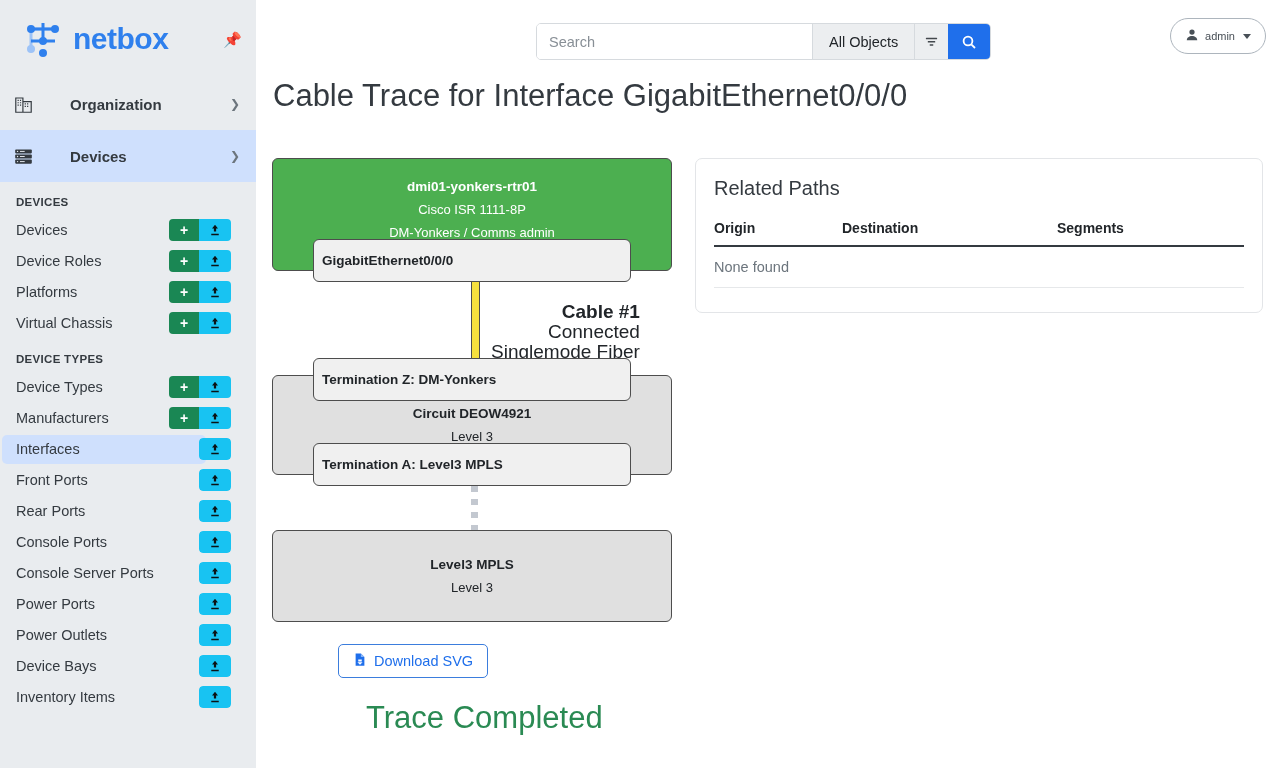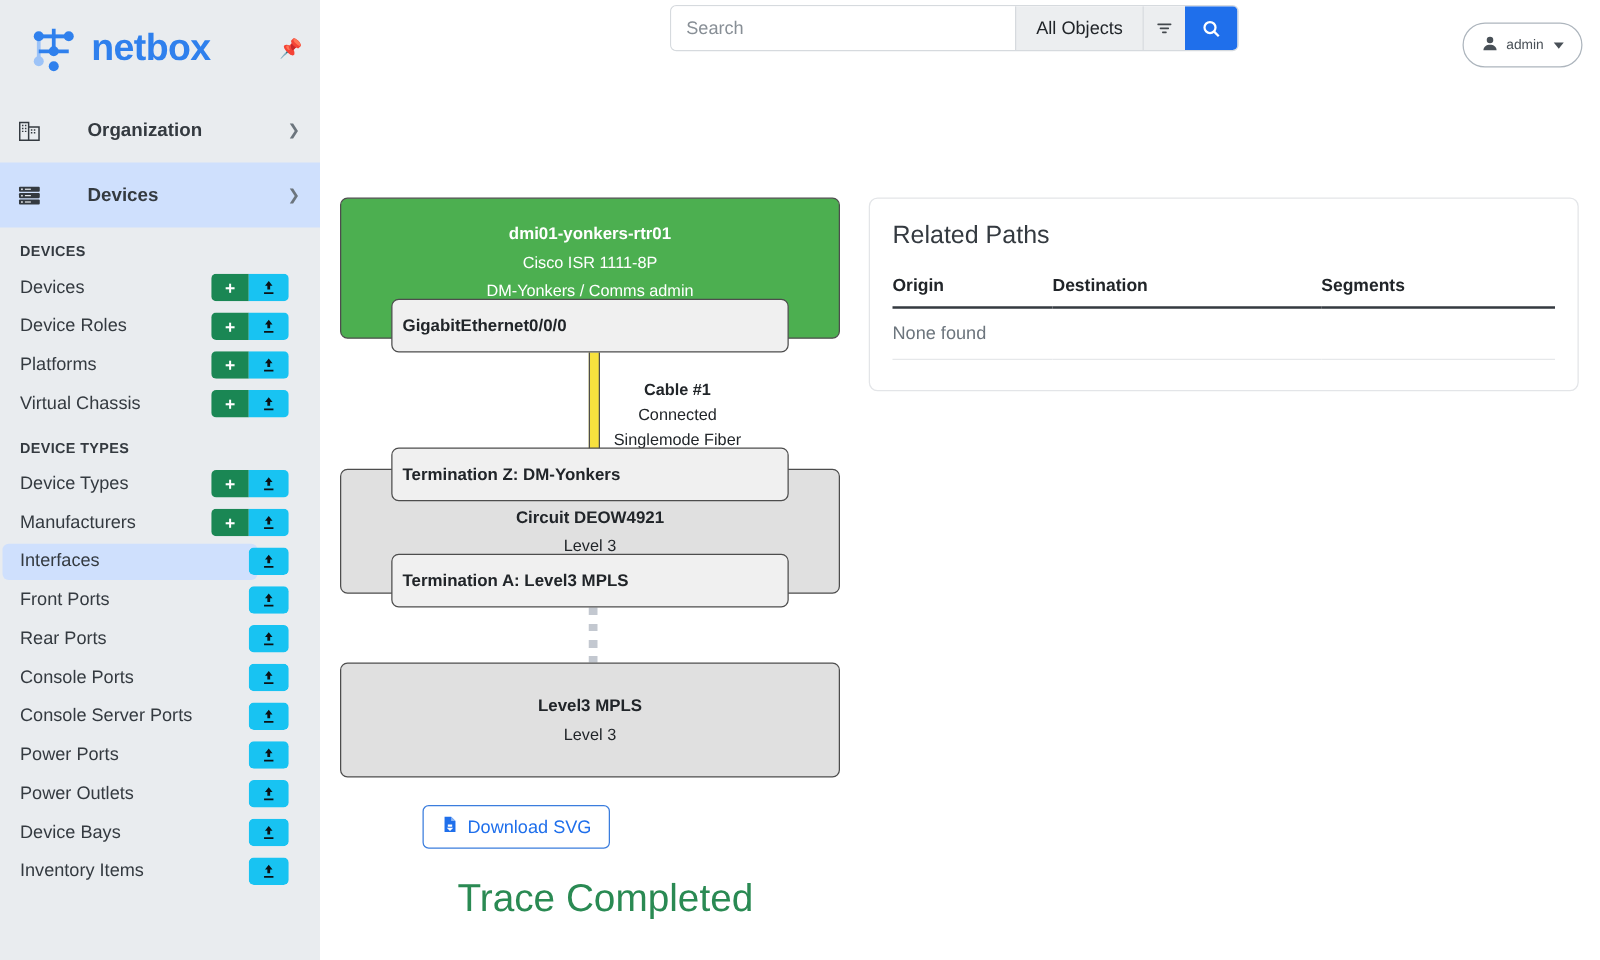--- a/index.html
+++ b/index.html
@@ -76,21 +76,21 @@
   }
   .btn-import svg { width: 12px; height: 12px; }
 
   
   #topbar {
     position: absolute; left: 256px; top: 0;
     width: 1024px; height: 70px;
     background: #fff;
   }
   .search-wrap {
-    position: absolute; left: 280px; top: 4px;
+    position: absolute; left: 280px; top: 23px;
     display: flex; height: 37px;
     border: 1px solid #d6dade; border-radius: 5px; overflow: hidden;
     background: #fff;
   }
   .search-input {
     width: 275px; border: none; outline: none;
     padding: 0 12px; font-size: 14.5px;
     font-family: "Liberation Sans", sans-serif; color: #212529;
     background: #fff;
   }
@@ -157,21 +157,21 @@
     height: 108px;
   }
   .cable-line {
     position: absolute; left: 199px; top: 0;
     width: 9px; height: 108px;
     background: #f7e13e;
     border-left: 1.5px solid #4d4d4d; border-right: 1.5px solid #4d4d4d;
   }
   .cable-label {
     position: absolute; left: 219px; top: 20px;
-    font-size: 13px; color: #212529; text-align: center; line-height: 20px;
+    font-size: 19px; color: #212529; text-align: right; line-height: 20px;
   }
   .cable-label .cl-title { font-weight: 700; }
   .circuit-block {
     position: relative;
     margin-top: -26px;
     background: #e0e0e0; border: 1px solid #4d4d4d; border-radius: 6px;
     text-align: center; padding: 30px 10px;
   }
   .circuit-block .n-title { font-weight: 700; font-size: 13.5px; color: #212529; }
   .circuit-block .n-sub { font-size: 13px; color: #212529; margin-top: 8px; }
@@ -477,20 +477,21 @@
         <path d="M2 14c0-3.2 2.7-5 6-5s6 1.8 6 5H2z"></path>
       </svg>
     </span>
     <span>admin</span>
     <span class="caret"></span>
   </div>
 </div>
 
 <div id="main">
 
+  <h1 class="page-title">Cable Trace for Interface GigabitEthernet0/0/0</h1>
 
   <div id="trace">
 
     <div class="node device">
       <div class="n-title">dmi01-yonkers-rtr01</div>
       <div class="n-sub">Cisco ISR 1111-8P</div>
       <div class="n-sub">DM-Yonkers / Comms admin</div>
     </div>
 
     <div class="node-term">GigabitEthernet0/0/0</div>

